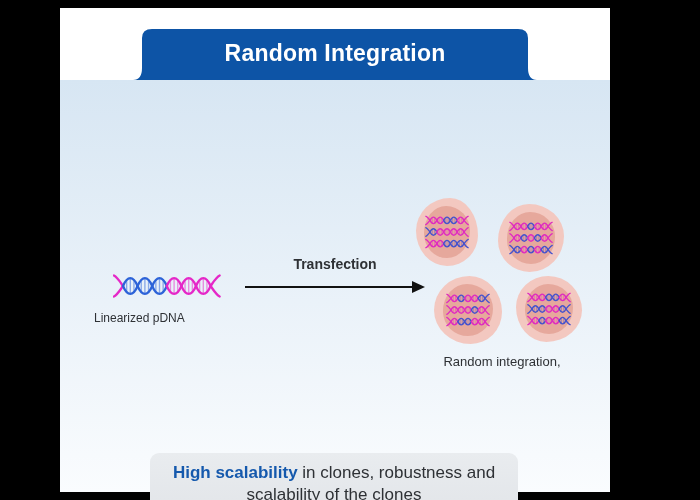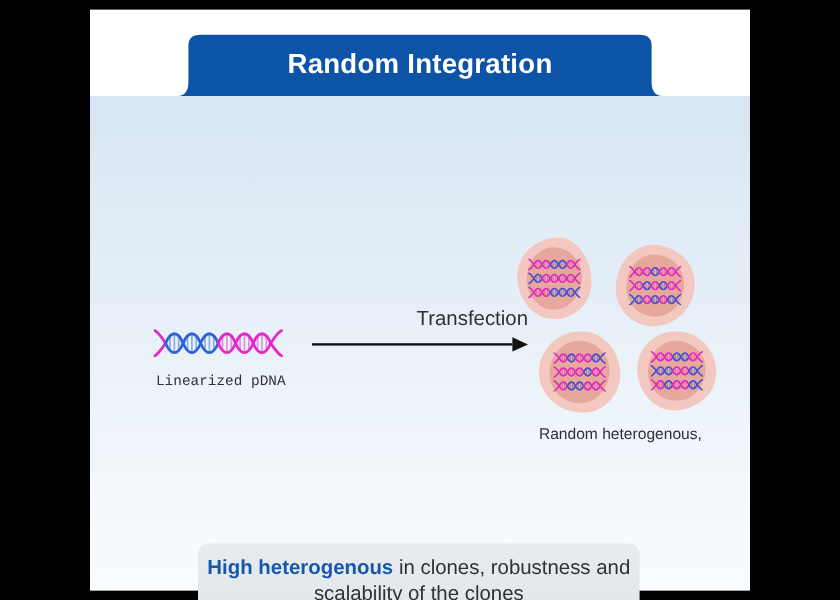--- a/index.html
+++ b/index.html
@@ -3,45 +3,45 @@
 <meta charset="utf-8">
 <style>
   html,body{margin:0;padding:0;}
   body{
     width:700px;height:500px;
     background:var(--frame-bg,#000);
     font-family:"Liberation Sans", sans-serif;
     position:relative;overflow:hidden;
   }
   .card{
-    position:absolute;left:75px;top:8px;width:550px;height:484px;
+    position:absolute;left:60px;top:8px;width:550px;height:484px;
     background:var(--card-bg,#fff);
   }
   
   .banner{position:absolute;left:73px;top:20px;width:404px;height:52px;}
   .banner svg{position:absolute;inset:0;width:100%;height:100%;}
   .banner-title{
     position:absolute;inset:0;display:flex;align-items:center;justify-content:center;
     color:#fff;font-size:23px;font-weight:700;letter-spacing:.2px;padding-bottom:2px;
   }
   
   .panel{
     position:absolute;left:0;top:72px;width:550px;height:412px;
     background:linear-gradient(180deg,var(--panel-top,#d7e6f3) 0%, #e7f0f8 45%, var(--panel-bottom,#fafcfe) 100%);
   }
   
   .pdna-svg{position:absolute;left:53px;top:193px;width:108px;height:26px;}
   .pdna-label{
     position:absolute;left:34px;top:231px;width:150px;
-    text-align:center;font-size:12px;line-height:15px;color:var(--text-dark,#2e3135);font-family:Liberation Mono, monospace;
+    font-size:12px;line-height:15px;color:var(--text-dark,#2e3135);
   }
   
   .arrow-group{position:absolute;left:185px;top:176px;width:180px;height:44px;}
-  .arrow-label{position:absolute;top:0;left:0;width:100%;text-align:right;
-    font-size:17px;color:var(--text-dark,#2e3135);}
+  .arrow-label{position:absolute;top:0;left:0;width:100%;text-align:center;
+    font-size:14px;color:var(--text-dark,#2e3135);font-weight:bold;}
   .arrow-line{position:absolute;left:0;right:13px;top:30px;height:2px;background:var(--arrow-color,#121212);}
   .arrow-head{
     position:absolute;right:-13px;top:-5px;width:0;height:0;
     border-left:13px solid var(--arrow-color,#121212);
     border-top:6px solid transparent;border-bottom:6px solid transparent;
   }
   
   .cell{position:absolute;}
   .cell-outer{position:absolute;inset:0;background:var(--cell-outer,#f3c8c0);}
   .cell-inner{position:absolute;inset:12% 13%;background:var(--cell-inner,#e6a89c);}
@@ -461,22 +461,22 @@
             <path d="M 33 5 C 35.1 9.4 37.9 9.4 40 5" stroke="#4653cd" stroke-width="1.4" fill="none" stroke-linecap="round"></path>
             <line x1="35.333333333333336" x2="35.333333333333336" y1="2.36" y2="7.640000000000001" stroke="#4653cd" stroke-width="0.84" opacity="0.5"></line>
             <line x1="37.666666666666664" x2="37.666666666666664" y1="2.36" y2="7.640000000000001" stroke="#4653cd" stroke-width="0.84" opacity="0.5"></line>
             <path d="M 40 5 C 41.75 2.8 42.8 1.2599999999999998 44.34 0.5999999999999996" stroke="#4653cd" stroke-width="1.4" fill="none" stroke-linecap="round"></path>
             <path d="M 40 5 C 41.75 7.2 42.8 8.74 44.34 9.4" stroke="#4653cd" stroke-width="1.4" fill="none" stroke-linecap="round"></path>
           </g>
         </svg>
     </div>
 
     <div class="cells-caption">
-      <div>Random heterogenous,</div>
+      <div>Random integration,</div>
     </div>
 
     <div class="bottom-box">
-      <div><span class="hl">High heterogenous</span><span> in clones, robustness and</span></div>
+      <div><span class="hl">High scalability</span><span> in clones, robustness and</span></div>
       <div>scalability of the clones</div>
     </div>
 
   </div>
 </div>
 
 </body></html>

